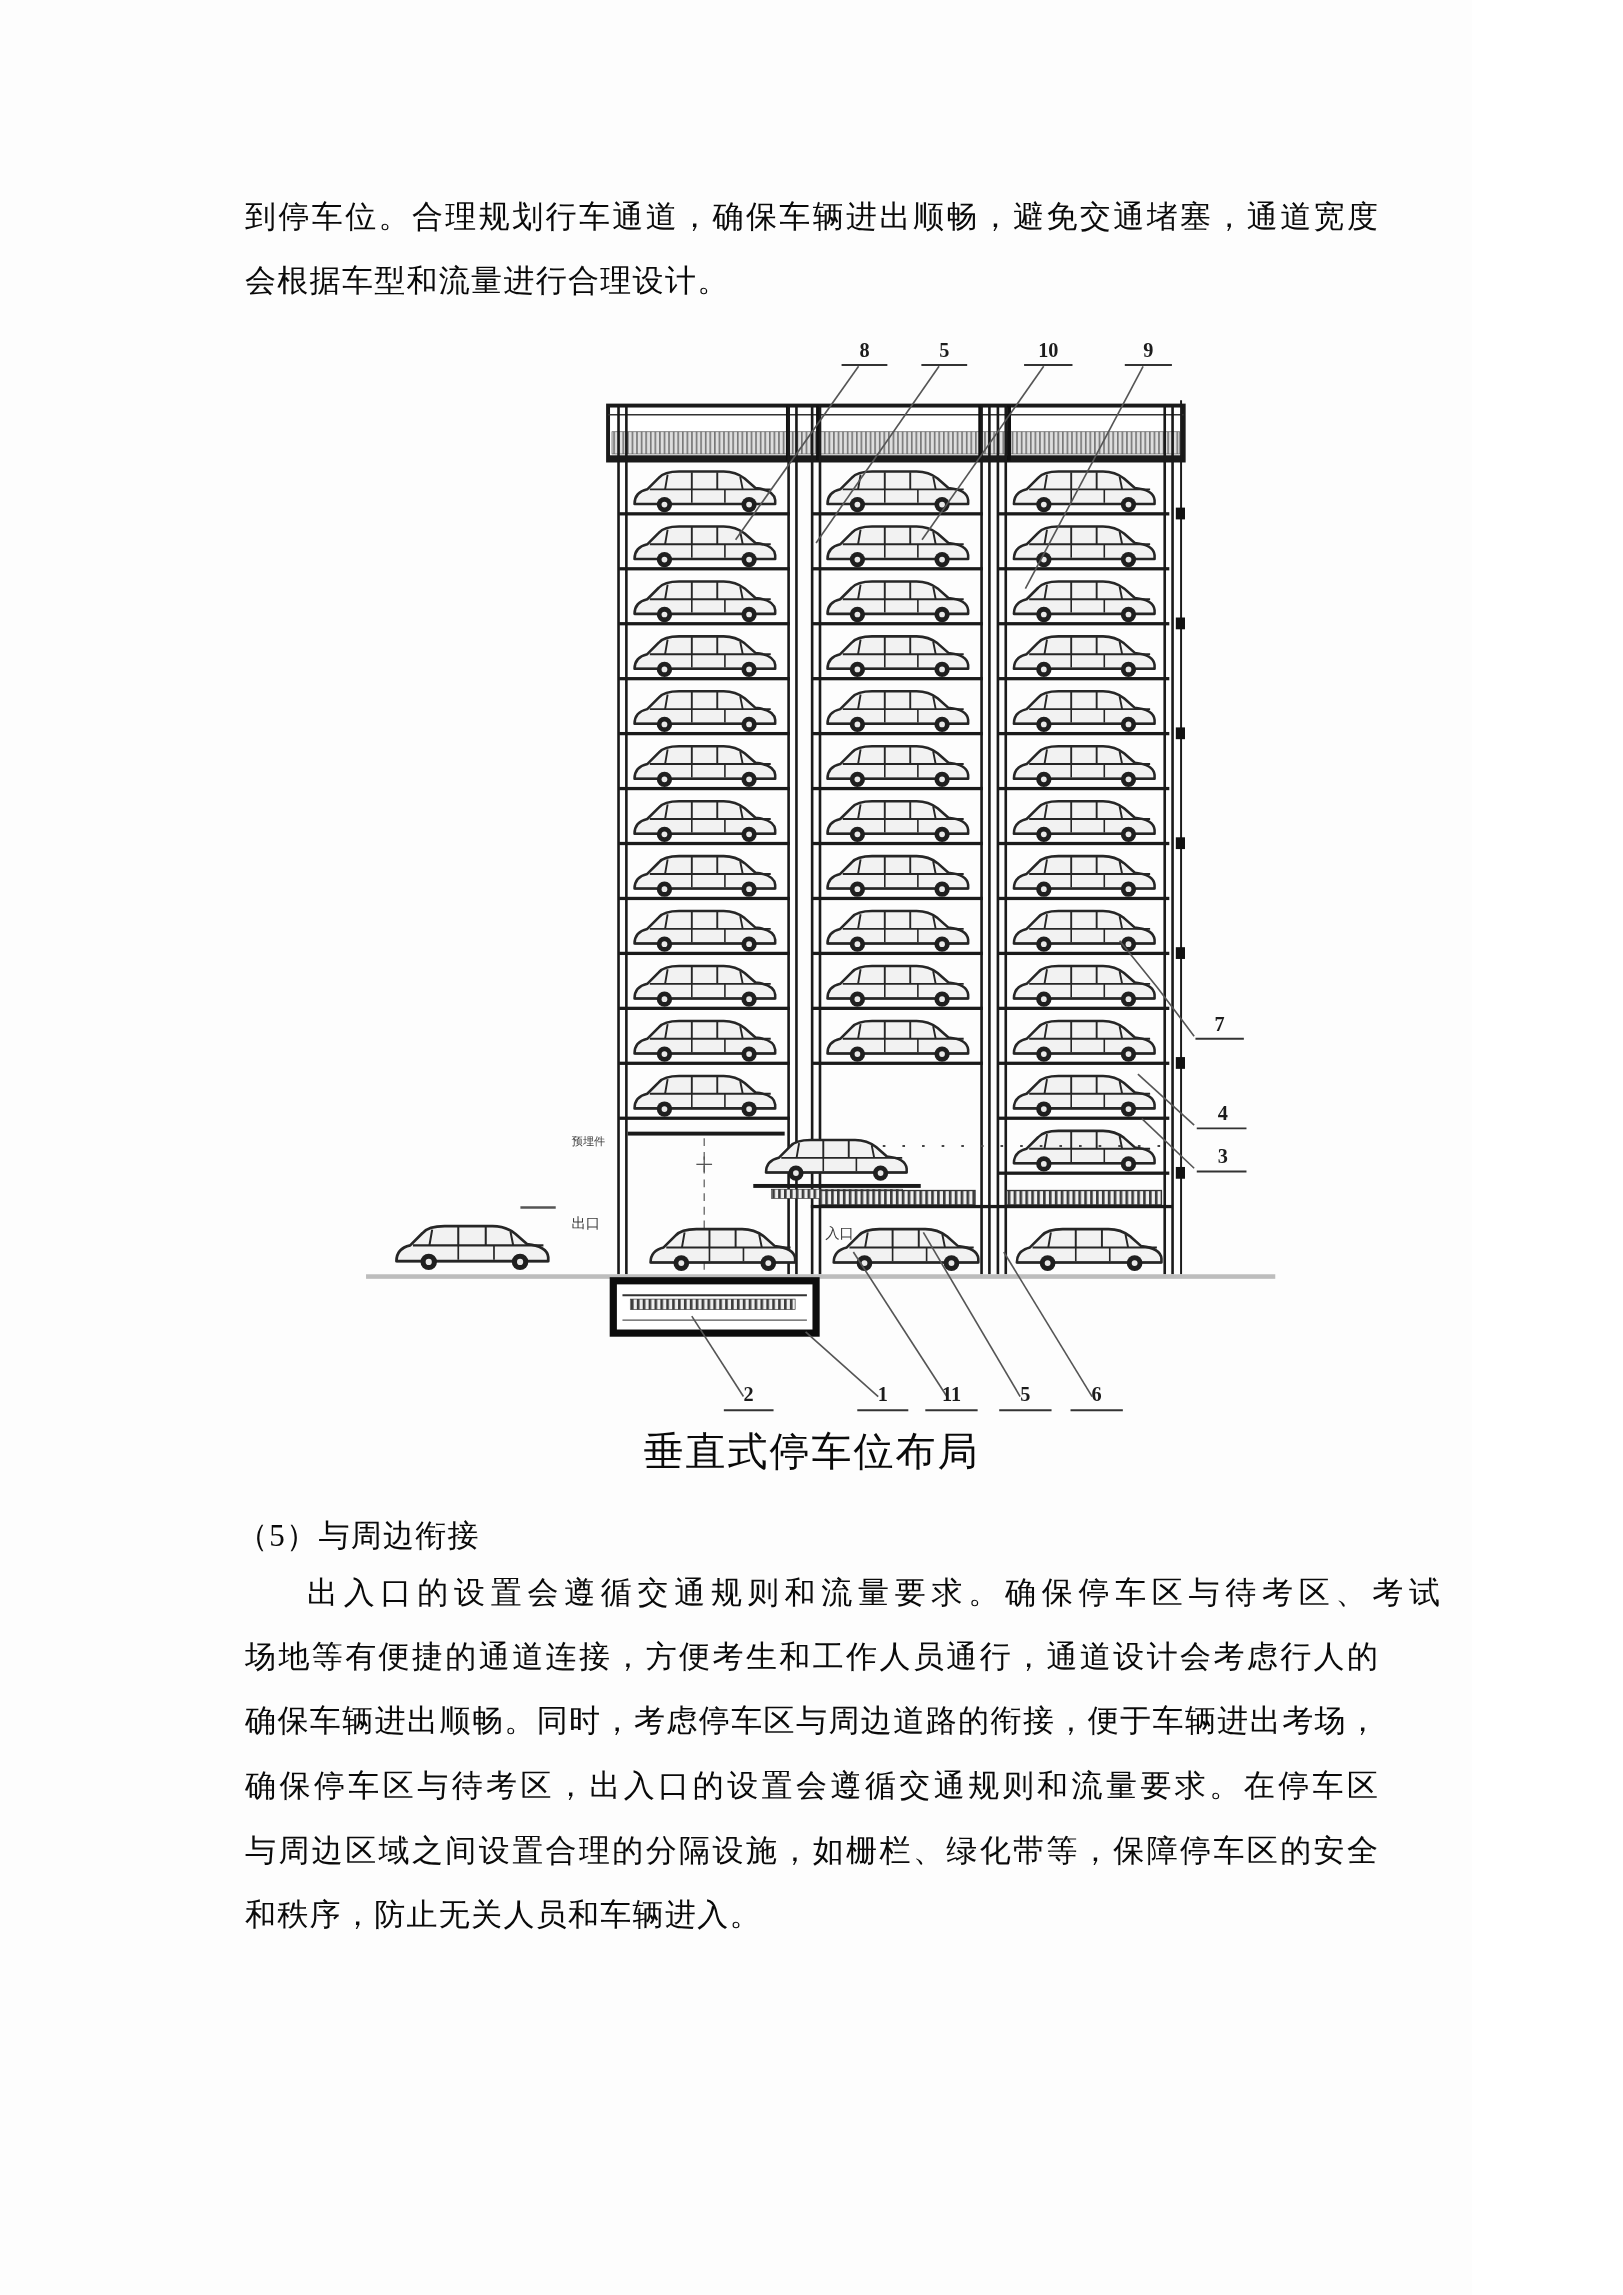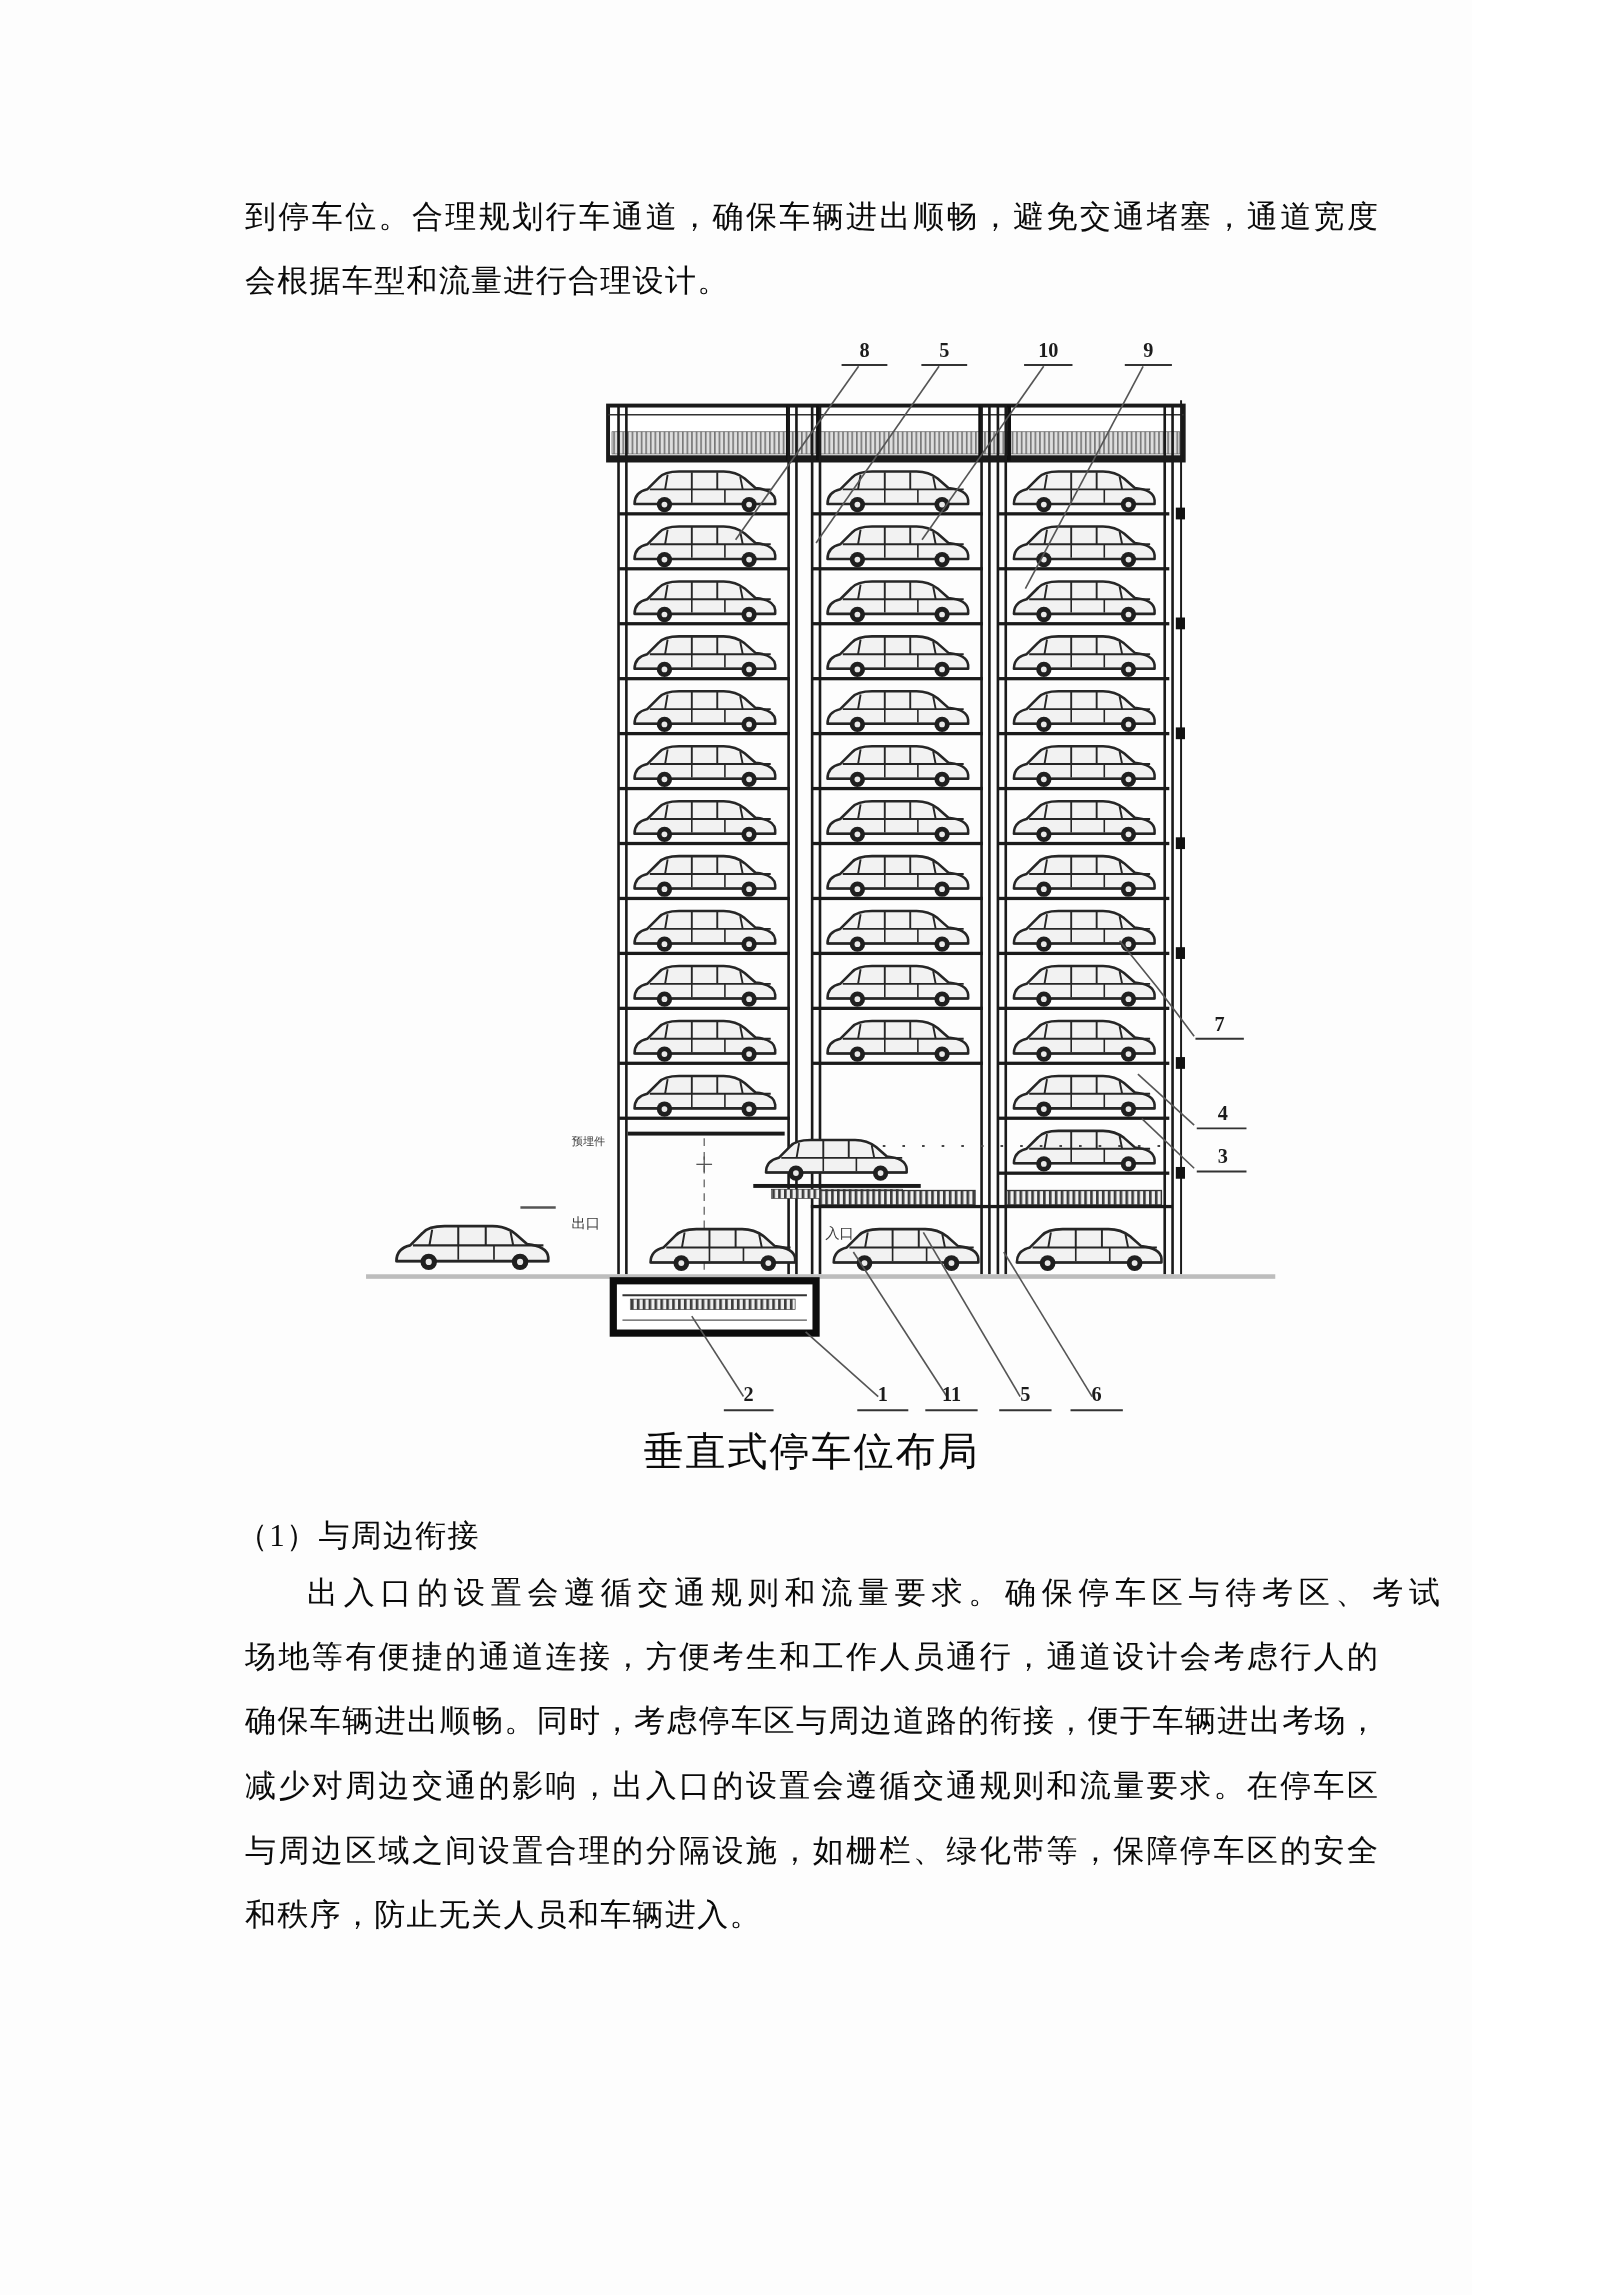--- a/index.html
+++ b/index.html
@@ -246,22 +246,22 @@
     <text class="callout" x="1117" y="1662" text-anchor="middle">6</text>
 
     <text class="microtext" x="340" y="1270" text-anchor="middle" font-size="17">预埋件</text>
     <line x1="236" y1="1366" x2="290" y2="1366" stroke="#555" stroke-width="4"></line>
     <text class="microtext" x="336" y="1398" text-anchor="middle" font-size="22">出口</text>
     <text class="microtext" x="724" y="1412" text-anchor="middle" font-size="22">入口</text>
   </svg>
 
   <div class="caption">垂直式停车位布局</div>
 
-  <div class="tline" style="top:1515px;left:237px">（1）与周边衔接</div>
+  <div class="tline" style="top:1515px;left:237px">（5）与周边衔接</div>
   <div class="tline just indent2" style="top:1572px">出入口的设置会遵循交通规则和流量要求。确保停车区与待考区、考试</div>
   <div class="tline just" style="top:1636px">场地等有便捷的通道连接，方便考生和工作人员通行，通道设计会考虑行人的</div>
   <div class="tline just" style="top:1700px">确保车辆进出顺畅。同时，考虑停车区与周边道路的衔接，便于车辆进出考场，</div>
-  <div class="tline just" style="top:1765px">减少对周边交通的影响，出入口的设置会遵循交通规则和流量要求。在停车区</div>
+  <div class="tline just" style="top:1765px">确保停车区与待考区，出入口的设置会遵循交通规则和流量要求。在停车区</div>
   <div class="tline just" style="top:1830px">与周边区域之间设置合理的分隔设施，如栅栏、绿化带等，保障停车区的安全</div>
   <div class="tline" style="top:1894px">和秩序，防止无关人员和车辆进入。</div>
 
 </div>
 
 
 </body></html>

